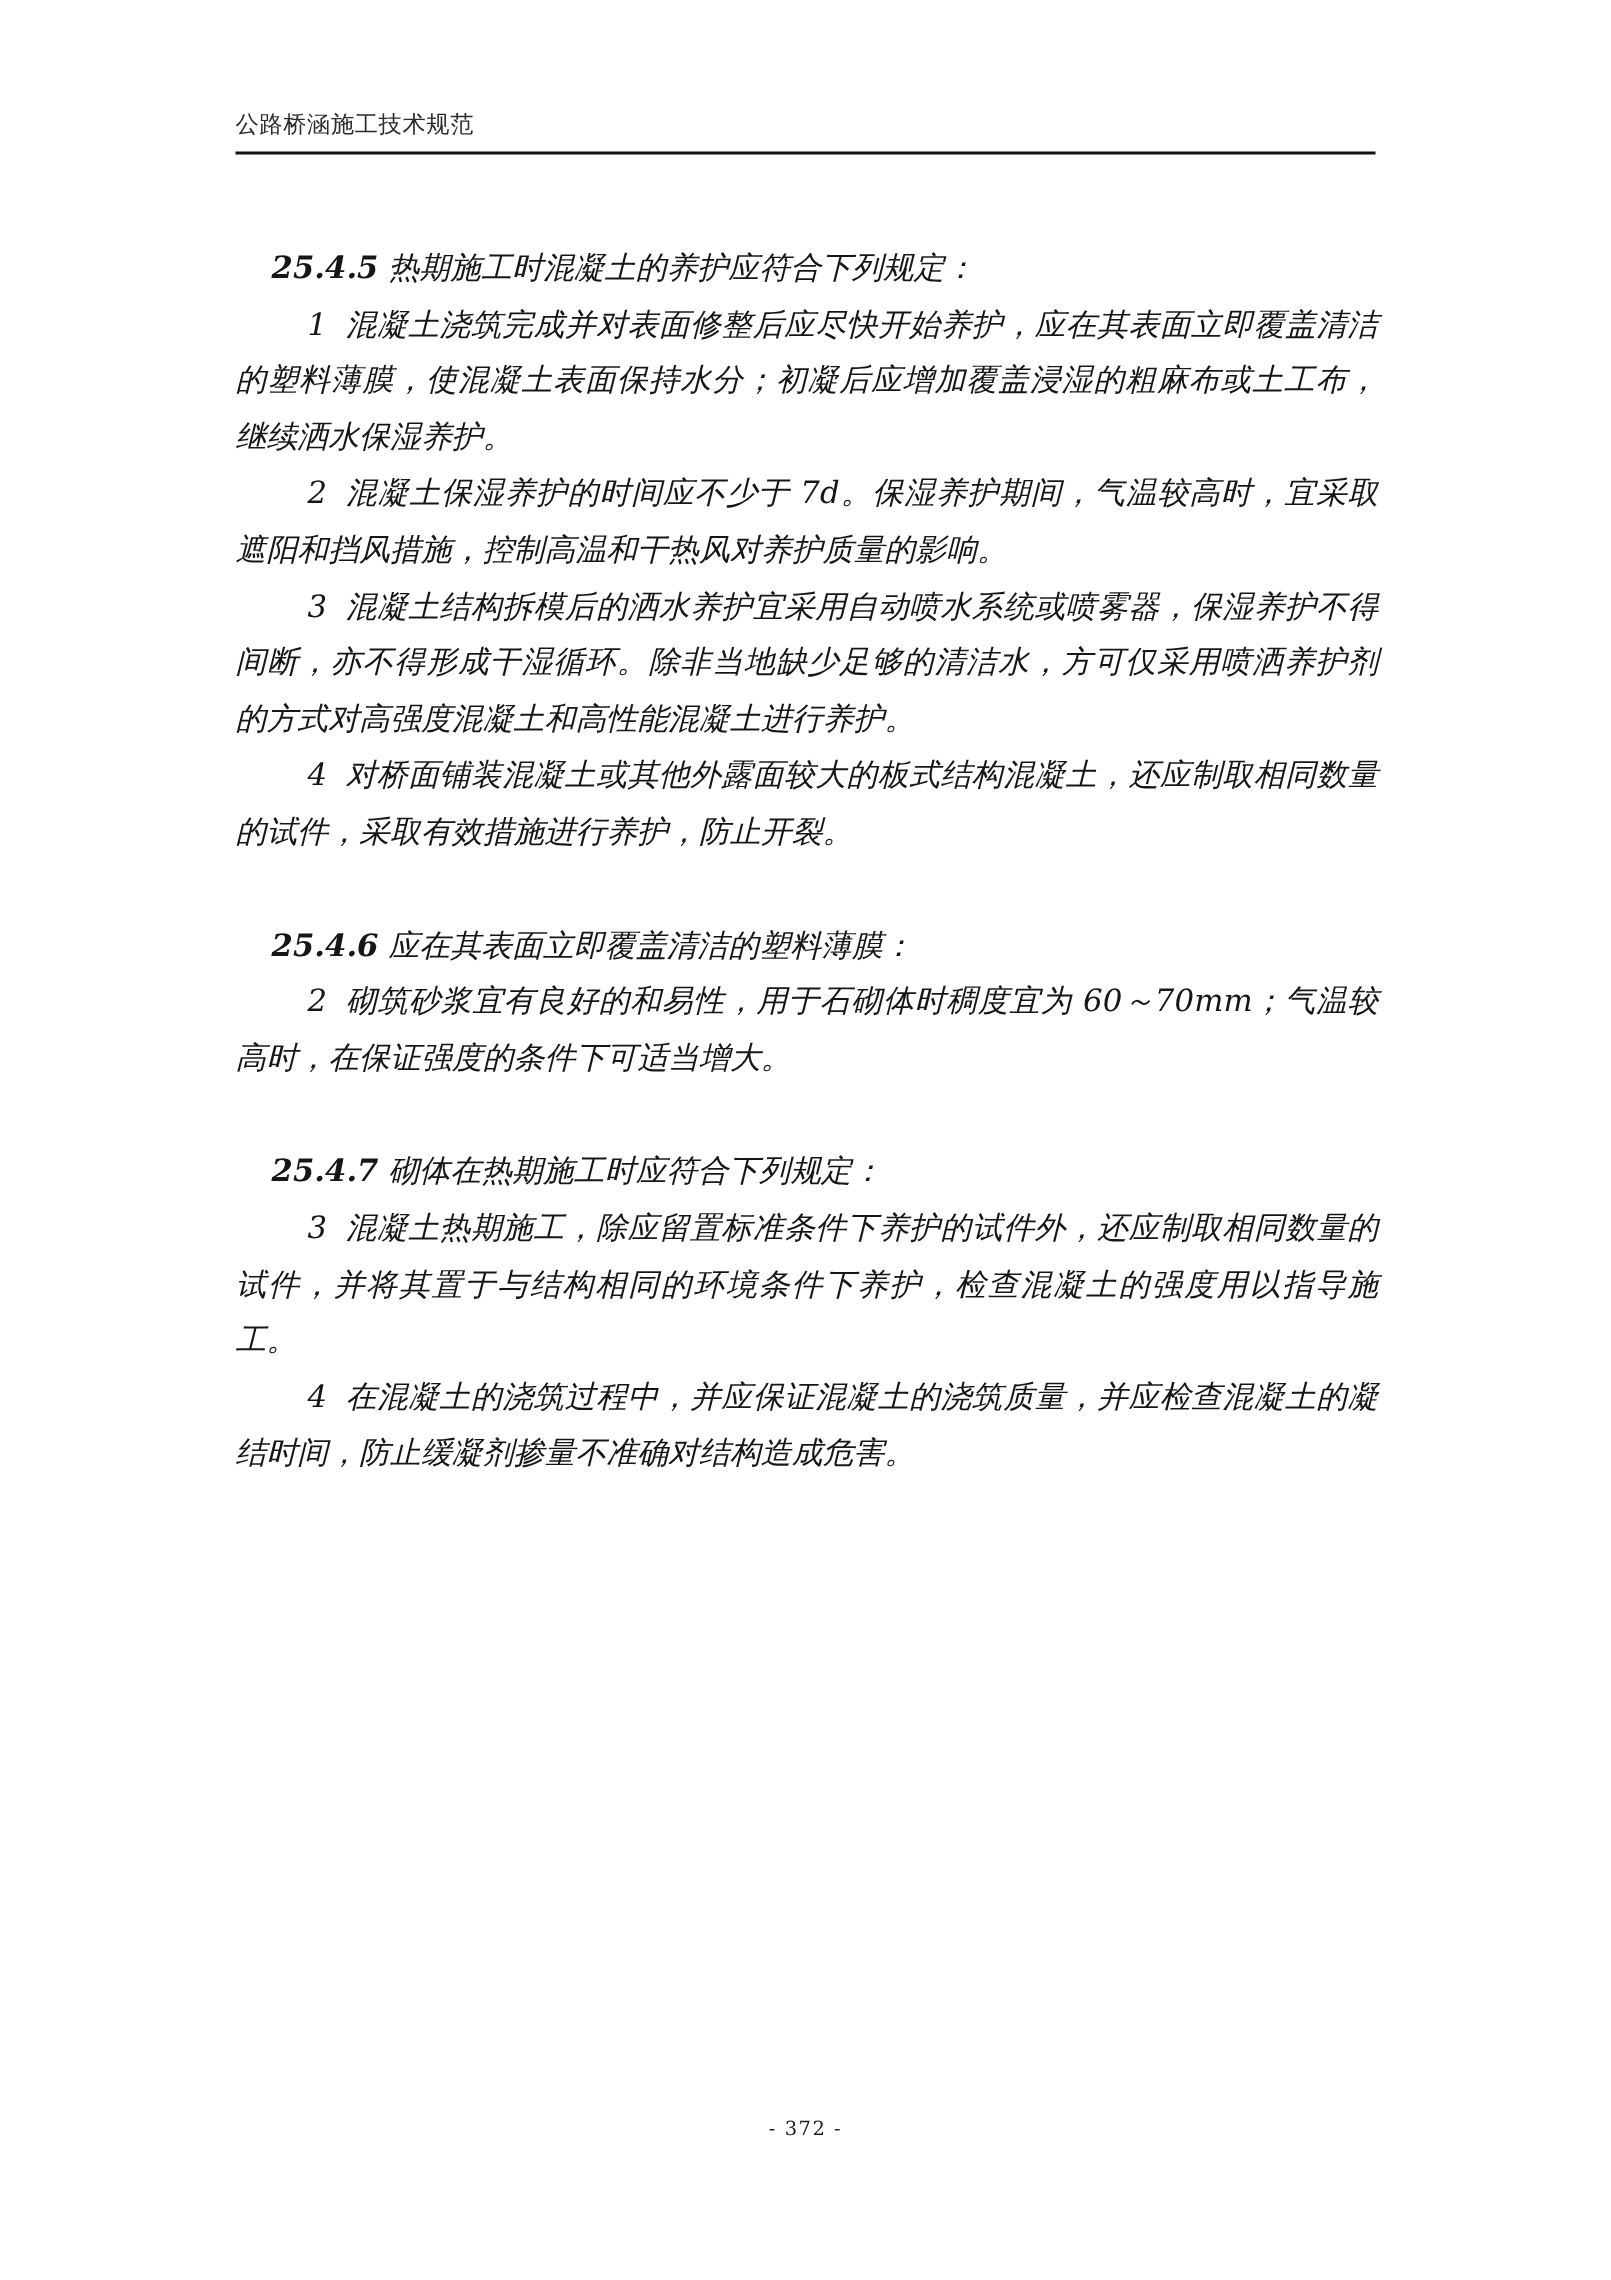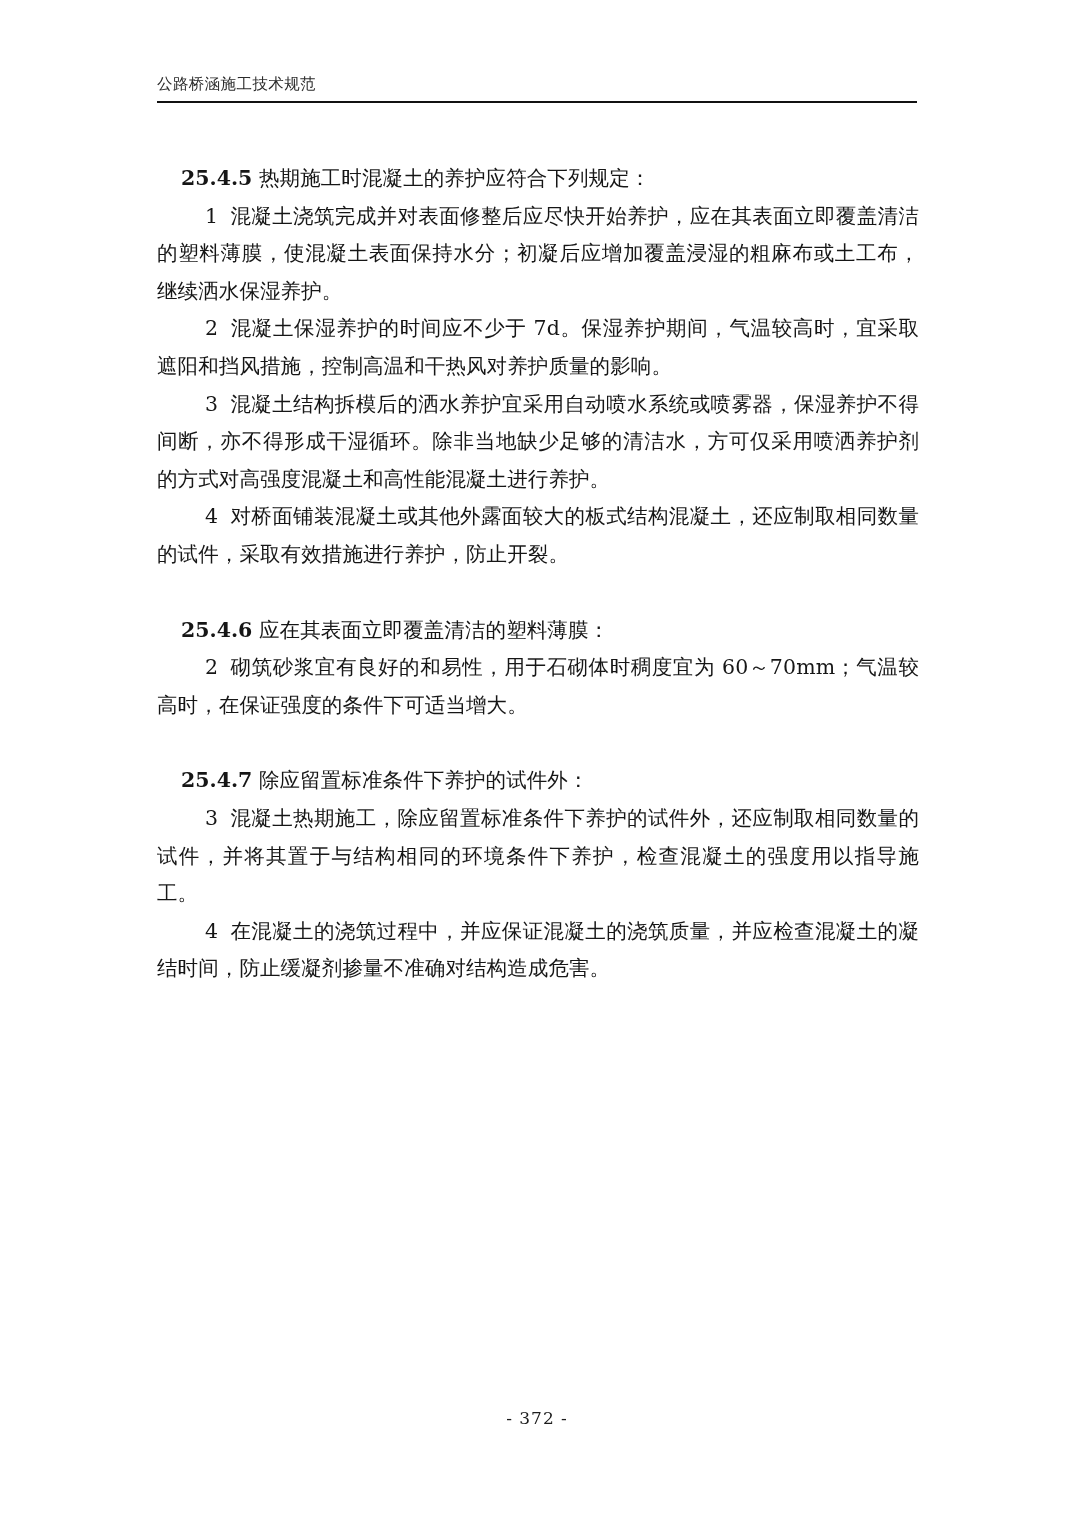--- a/index.html
+++ b/index.html
@@ -25,21 +25,21 @@
   
   .running-header {
     position: absolute;
     left: 157px;
     top: 74px;
     width: 760px;
     box-sizing: border-box;
   }
   .running-header .header-title {
     display: block;
-    font-family: Liberation Serif, serif;
+    font-family: Liberation Mono, monospace;
     font-size: 15.5px;
     line-height: 20px;
     letter-spacing: 0.4px;
     color: #2b2b2b;
     white-space: nowrap;
   }
   .header-rule {
     position: absolute;
     left: 157px;
     top: 101px;
@@ -58,20 +58,21 @@
   }
 
   .para {
     margin: 0;
     font-size: 20.5px;
     line-height: 37.6px;
     text-align: justify;
     text-justify: inter-ideograph;
     color: #161616;
     letter-spacing: 0.1px;
+    font-style: italic;
   }
 
   
   .clause {
     text-indent: 24px;
   }
   .clause .clause-num {
     font-weight: bold;
     font-family: "DejaVu Serif", "Liberation Serif", serif;
     letter-spacing: 0;
@@ -94,21 +95,21 @@
   
   .page-footer {
     position: absolute;
     left: 0;
     top: 1408px;
     width: 1074px;
     text-align: center;
   }
   .page-footer .folio {
     font-family: "DejaVu Serif", "Liberation Serif", serif;
-    font-size: 17px;
+    font-size: 13px;
     color: #1c1c1c;
     letter-spacing: 1px;
   }
 </style>
 </head>
 <body>
 
 <div class="page">
 
   <div class="running-header">
@@ -142,21 +143,21 @@
       <span>应在其表面立即覆盖清洁的塑料薄膜：</span>
     </p>
     <p class="para item">
       <span class="item-num">2</span><span>砌筑砂浆宜有良好的和易性，用于石砌体时稠度宜为 60～70mm；气温较高时，在保证强度的条件下可适当增大。</span>
     </p>
 
     <div class="group-gap"></div>
 
     <p class="para clause">
       <span class="clause-num">25.4.7</span>
-      <span>除应留置标准条件下养护的试件外：</span>
+      <span>砌体在热期施工时应符合下列规定：</span>
     </p>
     <p class="para item">
       <span class="item-num">3</span><span>混凝土热期施工，除应留置标准条件下养护的试件外，还应制取相同数量的试件，并将其置于与结构相同的环境条件下养护，检查混凝土的强度用以指导施工。</span>
     </p>
     <p class="para item">
       <span class="item-num">4</span><span>在混凝土的浇筑过程中，并应保证混凝土的浇筑质量，并应检查混凝土的凝结时间，防止缓凝剂掺量不准确对结构造成危害。</span>
     </p>
 
   </div>
 

